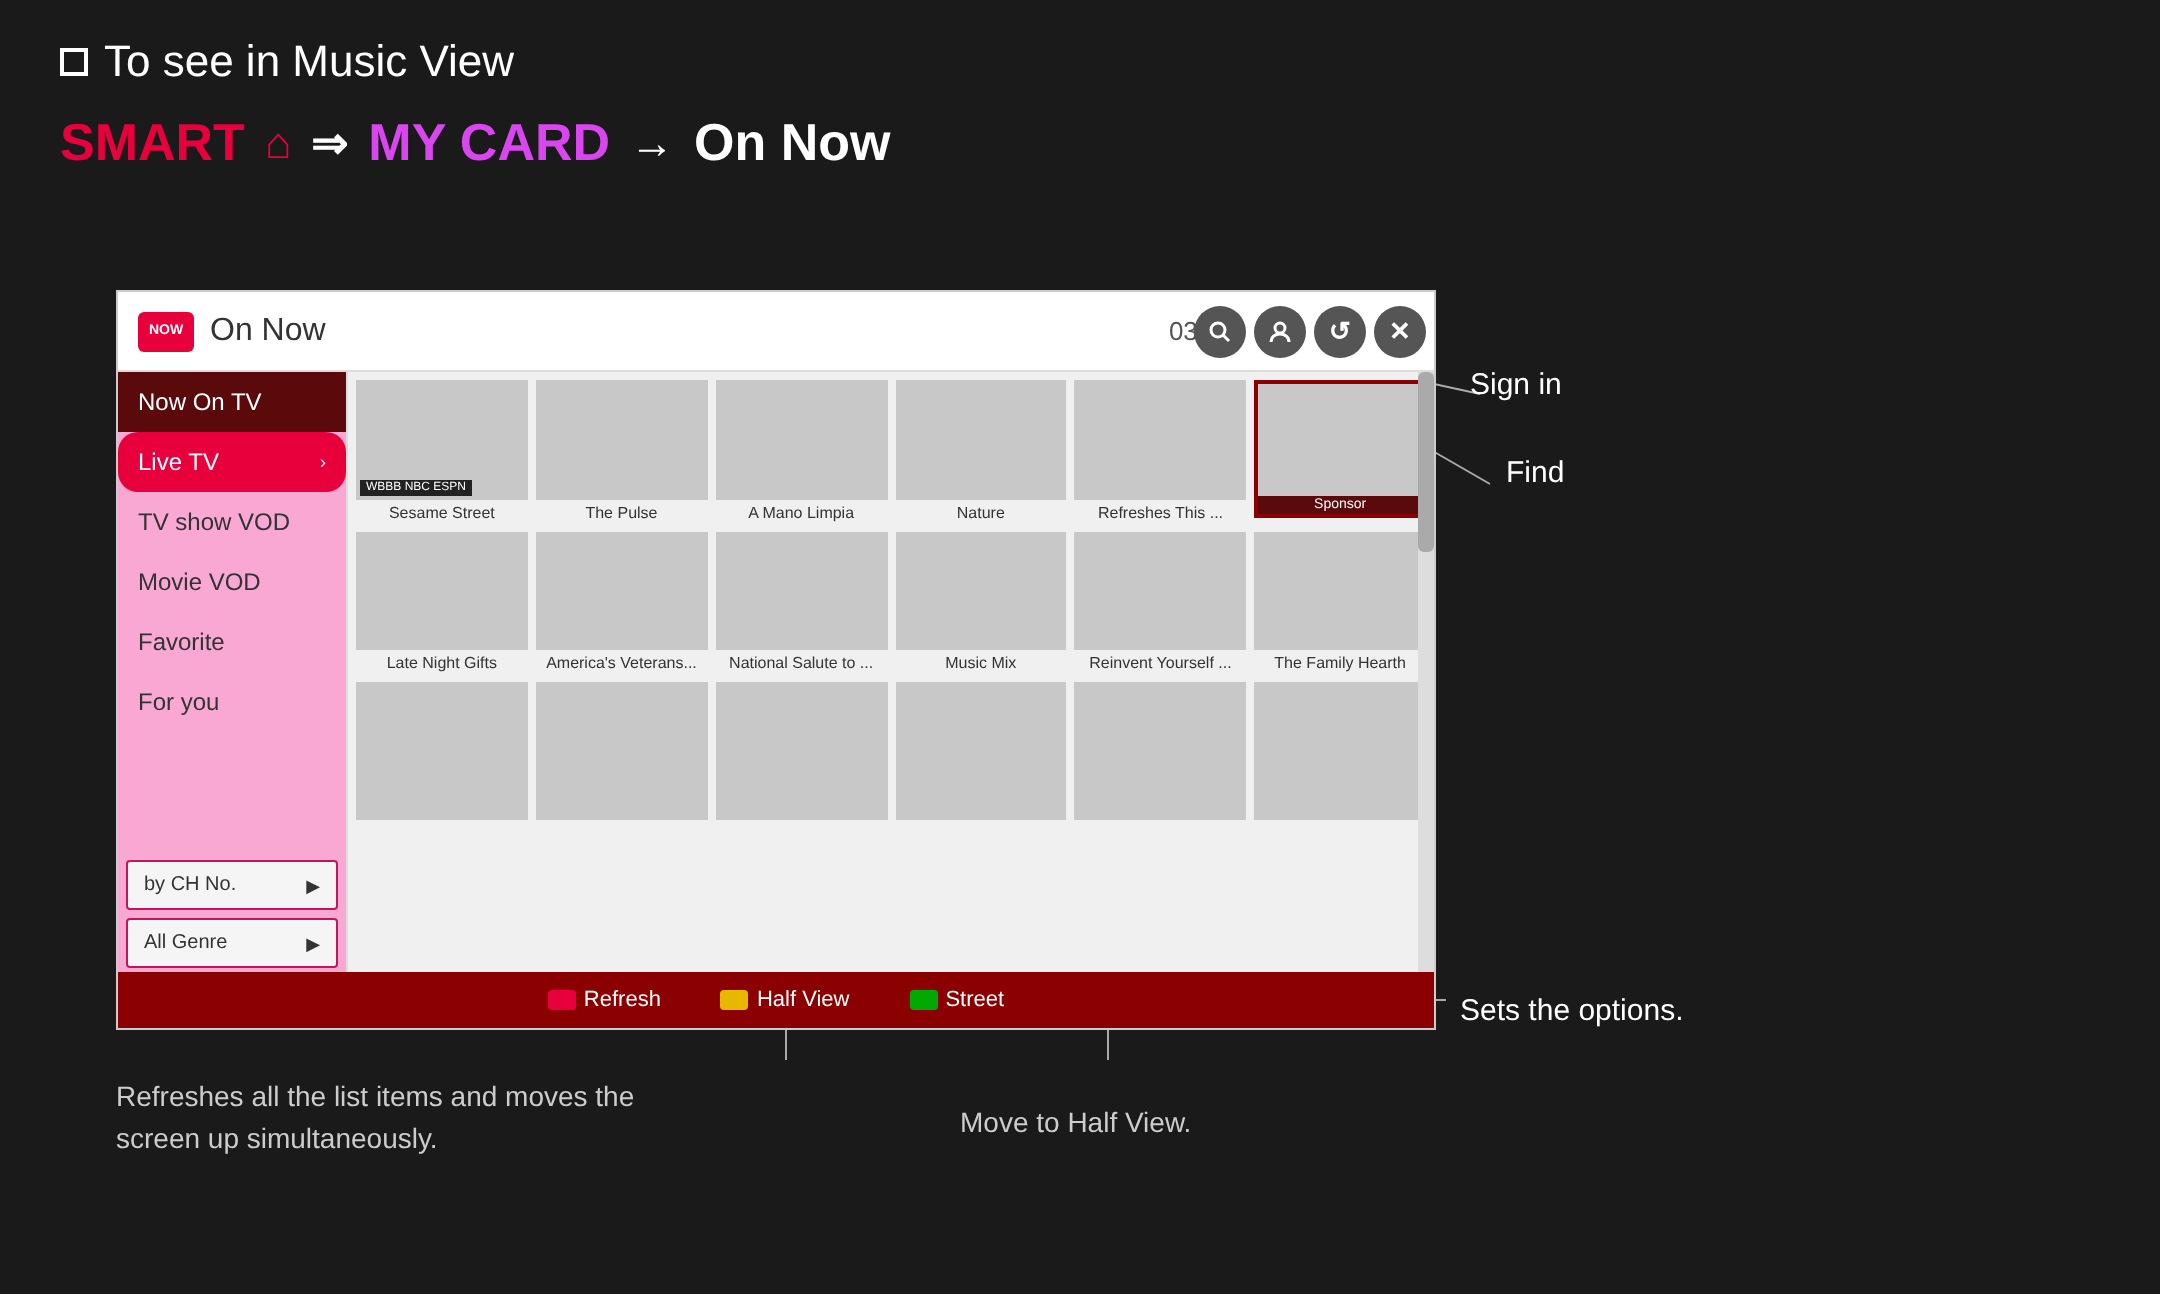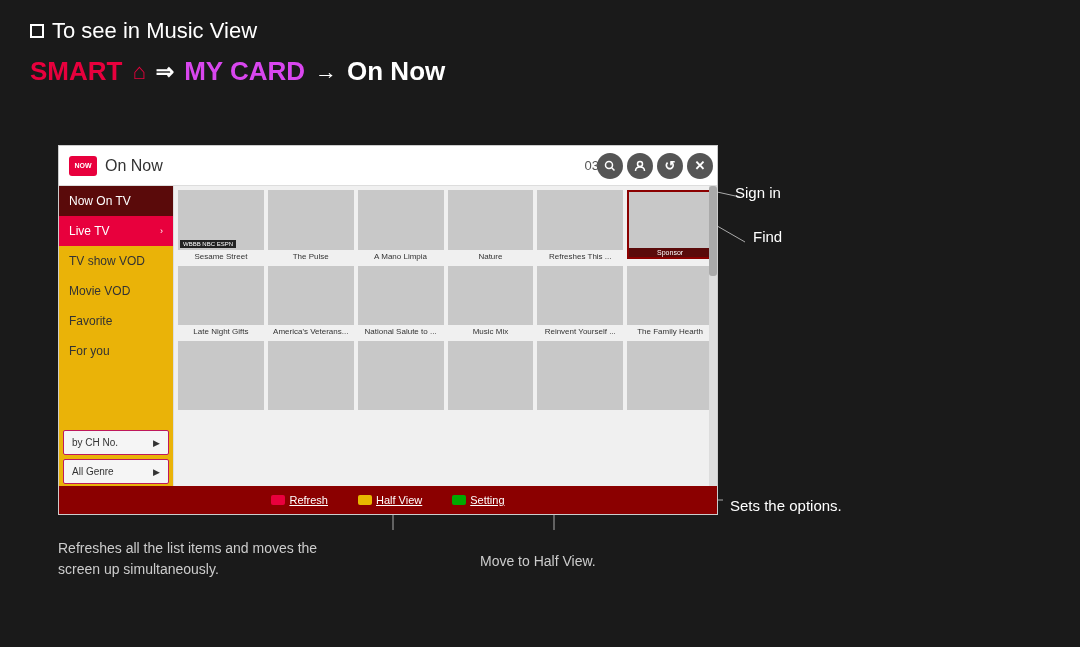--- a/index.html
+++ b/index.html
@@ -133,21 +133,21 @@
     
     .panel-body {
       display: flex;
       flex: 1;
       overflow: hidden;
     }
 
     
     .sidebar {
       width: 115px;
-      background: #eab308;
+      background: #f9a8d4;
       border-right: 1px solid #ddd;
       display: flex;
       flex-direction: column;
       flex-shrink: 0;
     }
     .sidebar-item {
       padding: 8px 10px;
       font-size: 12px;
       color: #333;
       cursor: pointer;
@@ -155,20 +155,21 @@
       align-items: center;
       justify-content: space-between;
     }
     .sidebar-item.active-dark {
       background: #5a0a0a;
       color: #fff;
     }
     .sidebar-item.active-pink {
       background: #e8003d;
       color: #fff;
+      border-radius: 10px;
     }
     .sidebar-spacer { flex: 1; }
     .sidebar-btn {
       display: flex;
       align-items: center;
       justify-content: space-between;
       padding: 6px 8px;
       font-size: 10px;
       color: #333;
       background: #f5f5f5;
@@ -268,21 +269,20 @@
       align-items: center;
       justify-content: center;
       gap: 30px;
     }
     .footer-btn {
       display: flex;
       align-items: center;
       gap: 4px;
       font-size: 11px;
       color: #fff;
-      text-decoration: underline;
     }
     .footer-dot {
       width: 14px;
       height: 10px;
       border-radius: 2px;
     }
     .dot-red { background: #e8003d; }
     .dot-yellow { background: #e8b800; }
     .dot-green { background: #00aa00; }
 
@@ -559,21 +559,21 @@
     <div class="footer-btn">
       <div class="footer-dot dot-red"></div>
       <span>Refresh</span>
     </div>
     <div class="footer-btn">
       <div class="footer-dot dot-yellow"></div>
       <span>Half View</span>
     </div>
     <div class="footer-btn">
       <div class="footer-dot dot-green"></div>
-      <span>Setting</span>
+      <span>Street</span>
     </div>
   </div>
 </div>
 
 <div class="callout-sign-in">
   <span>Sign in</span>
 </div>
 <div class="callout-find">
   <span>Find</span>
 </div>

